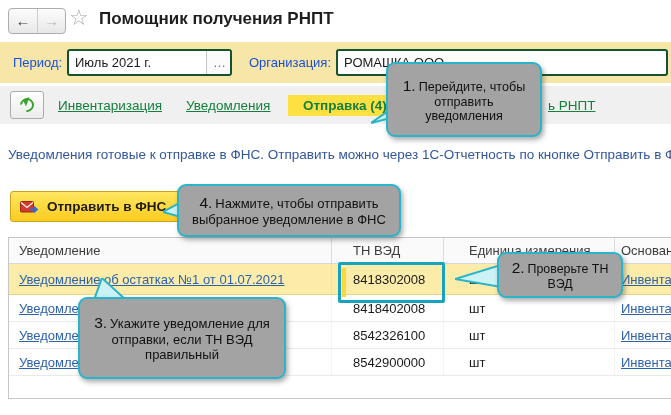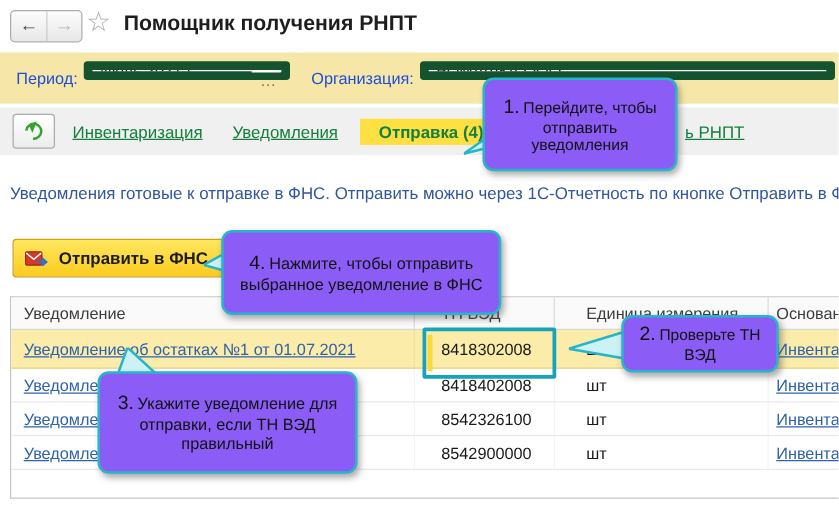--- a/index.html
+++ b/index.html
@@ -14,21 +14,21 @@
   .navbtn.back{color:#3f3f3f;}
   .navbtn.fwd{color:#b8b8b8;border-left:1px solid #cccccc;}
   .star{position:absolute;left:69px;top:5px;font-size:22px;color:#aaaaaa;cursor:pointer;}
   .title{position:absolute;left:99px;top:9px;margin:0;font-size:17px;font-weight:bold;color:#1e1e1e;}
 
   
   .filterbar{position:absolute;top:42px;left:0;right:0;height:41px;background:#f6e7a9;}
   .flabel{position:absolute;top:13px;color:#1d4ed8;text-align:right;}
   .lbl-period{left:13px;}
   .lbl-org{left:249px;}
-  .inputwrap{position:absolute;top:7px;height:15px;background:#fff;border:7px solid #14532d;
+  .inputwrap{position:absolute;top:7px;height:27px;background:#fff;border:2px solid #14532d;
              border-radius:3px;display:flex;box-sizing:border-box;}
   .wrap-period{left:67px;width:165px;}
   .wrap-org{left:336px;width:332px;}
   .inputwrap input{border:none;outline:none;flex:1;min-width:0;padding:0 6px;font:inherit;
                    background:transparent;color:#1a1a1a;}
   .morebtn{width:24px;border:none;border-left:1px solid #c9c9c9;background:#fbfbfb;color:#777;
            font-size:13px;cursor:pointer;border-radius:0 2px 2px 0;font-family:inherit;}
 
   
   .tabstrip{position:absolute;top:86px;left:0;right:0;height:38px;background:#f0f0f0;}
@@ -71,36 +71,36 @@
   .rowlink{color:#2e62ad;text-decoration:underline;cursor:pointer;white-space:nowrap;}
   .num-cell{color:#1a1a1a;}
 
   
   .cellbox{position:absolute;left:338px;top:262px;width:107px;height:41px;border:3px solid #17a2bd;
            border-radius:2px;z-index:20;pointer-events:none;box-sizing:border-box;}
   .curcell{position:absolute;left:1px;top:3px;width:4px;height:29px;background:#fed73a;}
 
   
   .callout{position:absolute;z-index:40;}
-  .co-body{position:relative;z-index:2;background:#8b5cf6;border:2px solid #29b5c9;border-radius:9px;
+  .co-body{position:relative;z-index:2;background:#a3a3a3;border:2px solid #29b5c9;border-radius:9px;
            box-shadow:2px 3px 5px rgba(70,70,70,.45);padding:4px 6px;text-align:center;
            color:#111;display:flex;align-items:center;justify-content:center;box-sizing:border-box;}
   .co-num{font-size:15.5px;margin-right:3px;}
   .co-tail{position:absolute;z-index:1;}
   .co1{left:386px;top:62px;width:156px;}
   .co1 .co-body{height:75px;font-size:12.6px;}
   .co1 .co-tail{left:-15px;top:44px;}
   .co2{left:497px;top:252px;width:126px;}
   .co2 .co-body{height:46px;font-size:12.4px;padding:2px;}
   .co2 .co-tail{left:-42px;top:10px;}
   .co3{left:78px;top:297px;width:208px;}
   .co3 .co-body{height:82px;font-size:13px;}
   .co3 .co-tail{left:16px;top:-19px;}
   .co4{left:177px;top:184px;width:224px;}
-  .co4 .co-body{height:68px;font-size:13px;}
+  .co4 .co-body{height:53px;font-size:13px;}
   .co4 .co-tail{left:-14px;top:16px;}
 </style>
 </head>
 <body>
 
 <div class="app">
 
   <div class="navgroup">
     <button class="navbtn back"><span>←</span></button>
     <button class="navbtn fwd"><span>→</span></button>

